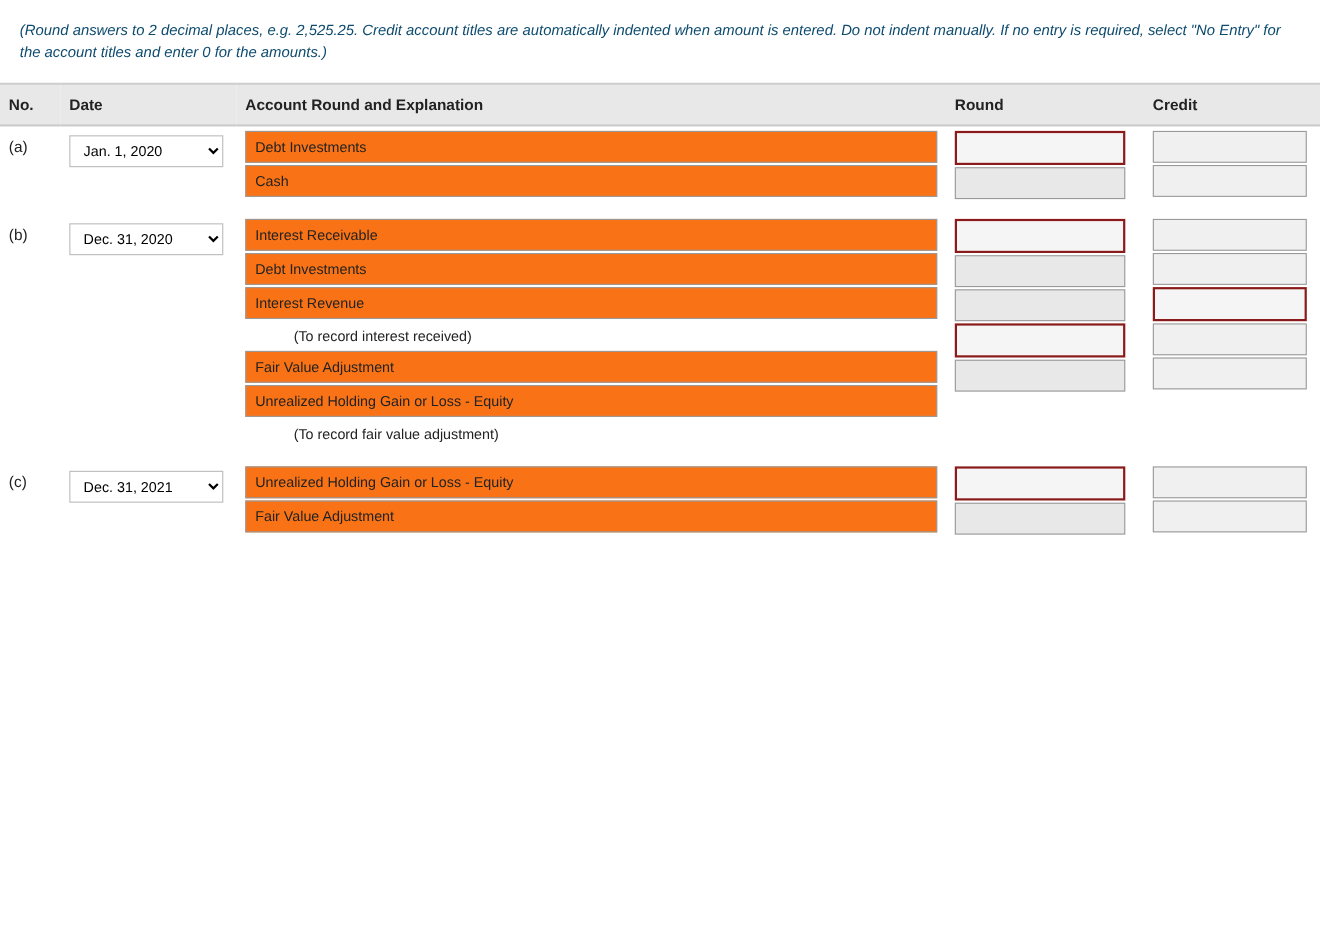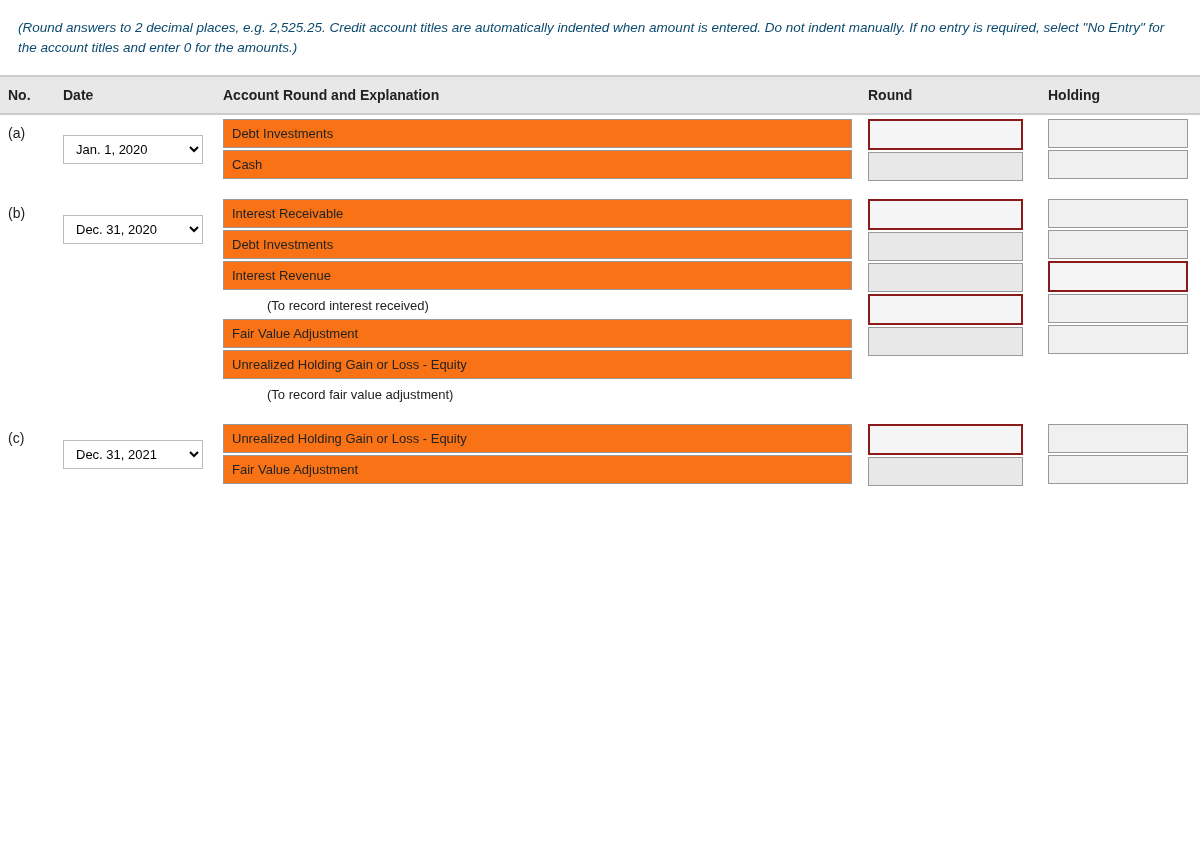--- a/index.html
+++ b/index.html
@@ -64,21 +64,20 @@
     }
 
     .date-select {
       border: 1px solid #bbb;
       background: #fff;
       padding: 5px 8px;
       font-size: 13px;
       width: 140px;
       cursor: pointer;
       appearance: auto;
-      margin-top: 12px;
     }
 
     .account-input {
       border: 1px solid #999;
       background: #f97316;
       padding: 6px 8px;
       font-size: 13px;
       width: 100%;
       outline: none;
       color: #222;
@@ -136,21 +135,21 @@
 <div class="instruction">(Round answers to 2 decimal places, e.g. 2,525.25. Credit account titles are automatically indented when amount is entered. Do not indent manually. If no entry is required, select "No Entry" for the account titles and enter 0 for the amounts.)</div>
 
 <div class="table-wrapper">
   <table>
     <thead>
       <tr>
         <th class="col-no">No.</th>
         <th class="col-date">Date</th>
         <th class="col-account">Account Round and Explanation</th>
         <th class="col-debit">Round</th>
-        <th class="col-credit">Holding</th>
+        <th class="col-credit">Credit</th>
       </tr>
     </thead>
     <tbody id="journal-body">
     <tr>
           <td class="col-no">(a)</td>
           <td class="col-date"><select class="date-select"><option value="Jan. 1, 2020">Jan. 1, 2020</option><option value="Dec. 31, 2020">Dec. 31, 2020</option><option value="Dec. 31, 2021">Dec. 31, 2021</option></select></td>
           <td class="col-account" style="display: table-cell;"><input type="text" class="account-input" value="Debt Investments" style=""><input type="text" class="account-input" value="Cash" style=""></td>
           <td class="col-debit">
             <input type="text" class="debit-input" style="">
             <input type="text" class="debit-input debit-input-gray" style="">

